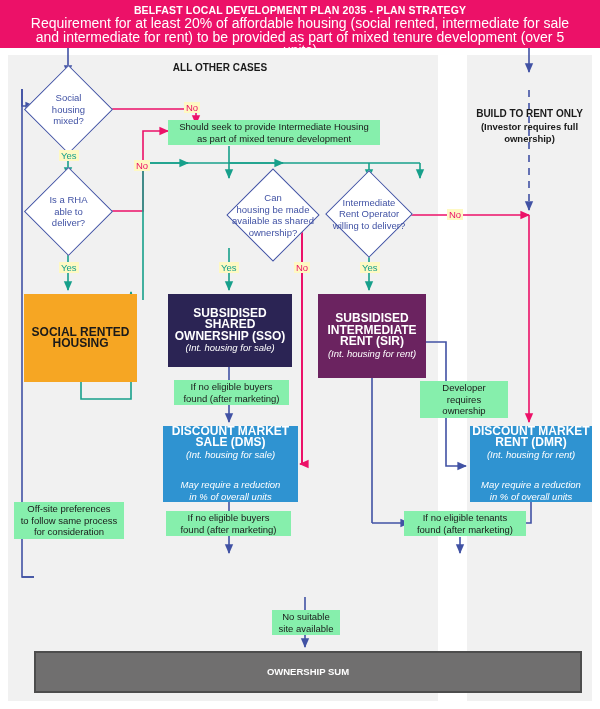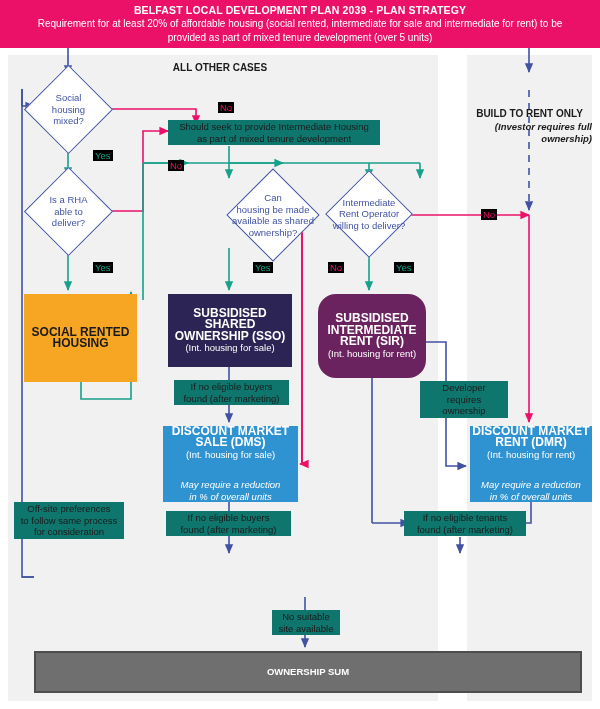--- a/index.html
+++ b/index.html
@@ -3,88 +3,88 @@
 <meta charset="utf-8">
 <style>
   html,body{margin:0;padding:0;background:#ffffff;}
   body{font-family:"Liberation Sans",sans-serif;}
   #stage{position:relative;width:600px;height:709px;overflow:hidden;background:#ffffff;}
 
   
   .header{position:absolute;left:0;top:0;width:600px;height:48px;background:#ec1168;
           color:#ffffff;text-align:center;box-sizing:border-box;padding-top:4px;}
   .header .t1{font-size:10.5px;font-weight:bold;letter-spacing:.15px;line-height:13px;}
-  .header .t2{font-size:10px;line-height:13.5px;padding:0 28px;}
+  .header .t2{font-size:14px;line-height:13.5px;padding:0 28px;}
 
   
   .panel{position:absolute;background:#f1f1f1;}
   #panel-left{left:8px;top:55px;width:430px;height:646px;}
   #panel-right{left:467px;top:55px;width:125px;height:646px;}
 
   .panel-title{position:absolute;text-align:center;font-weight:bold;font-size:10px;color:#1a1a1a;}
   #title-other{left:110px;top:62px;width:220px;}
   #title-btr{left:467px;top:61px;width:125px;line-height:12.5px;margin-top:47px;}
-  #title-btr .sub{font-style:italic;font-weight:bold;font-size:9.5px;text-align:right;}
+  #title-btr .sub{font-weight:bold;font-size:9.5px;}
 
   
   .diamond{position:absolute;}
   .diamond .shape{position:absolute;left:0;top:0;width:100%;height:100%;
       background:#ffffff;border:1.4px solid #4152a4;
       transform:rotate(45deg);box-sizing:border-box;}
   .diamond .lbl{position:absolute;left:0;top:0;width:100%;height:100%;
       display:flex;align-items:center;justify-content:center;
       color:#4152a4;font-size:9.5px;line-height:11.5px;text-align:center;
       white-space:pre-line;}
 
   
   #d-social{left:37px;top:78px;width:63px;height:63px;}
   #d-rha{left:37px;top:180px;width:63px;height:63px;}
   #d-shared{left:196px;top:182px;width:66px;height:66px;margin-left:44px;}
   #d-iro{left:338px;top:183px;width:62px;height:62px;}
 
   
-  .chip{position:absolute;background:#0f766e;color:#1a1a1a;font-size:9.5px;
+  .chip{position:absolute;background:#86efac;color:#1a1a1a;font-size:9.5px;
         line-height:11.5px;text-align:center;box-sizing:border-box;padding:1px 3px;}
 
-  .yn{position:absolute;background:#000000;font-size:9.5px;line-height:11px;
-      padding:0 2px;text-align:center;margin-left:34px;}
+  .yn{position:absolute;background:#fef9c3;font-size:9.5px;line-height:11px;
+      padding:0 2px;text-align:center;}
   .yn.yes{color:#17a08b;}
   .yn.no{color:#ec1168;}
 
   
   .box{position:absolute;box-sizing:border-box;display:flex;flex-direction:column;
        align-items:center;justify-content:center;text-align:center;color:#ffffff;}
   .box .b1{font-weight:bold;font-size:12px;line-height:11.5px;}
-  .box .b2{font-size:9.5px;line-height:11.5px;}
+  .box .b2{font-style:italic;font-size:9.5px;line-height:11.5px;}
   .box .b3{font-style:italic;font-size:9.5px;line-height:11.5px;margin-top:19px;}
 
   #box-srh{left:24px;top:294px;width:113px;height:88px;background:#f6a623;}
   #box-srh .b1{color:#1a1a1a;}
   #box-sso{left:168px;top:294px;width:124px;height:73px;background:#2b2454;}
-  #box-sir{left:318px;top:294px;width:108px;height:84px;background:#6b2360;border-radius:18px;}
+  #box-sir{left:318px;top:294px;width:108px;height:84px;background:#6b2360;}
   #box-dms{left:163px;top:426px;width:135px;height:76px;background:#2f93d1;}
   #box-dmr{left:470px;top:426px;width:122px;height:76px;background:#2f93d1;}
 
   #box-offsite{left:34px;top:557px;width:548px;height:40px;background:#c6c6c6;
                border:2.5px solid #9f9f9f;color:#1a1a1a;}
   #box-offsite .b1{font-weight:bold;font-size:9.5px;color:#1a1a1a;}
   #box-commuted{left:34px;top:651px;width:548px;height:42px;background:#706f6f;
                 border:2.5px solid #4d4d4d;color:#ffffff;}
   #box-commuted .b1{font-weight:bold;font-size:9.5px;color:#ffffff;}
 
   
   #wires{position:absolute;left:0;top:0;width:600px;height:709px;pointer-events:none;}
 </style>
 </head>
 <body>
 
 <div id="stage">
 
   <div class="header">
-    <div class="t1">BELFAST LOCAL DEVELOPMENT PLAN 2039 - PLAN STRATEGY</div>
+    <div class="t1">BELFAST LOCAL DEVELOPMENT PLAN 2035 - PLAN STRATEGY</div>
     <div class="t2">Requirement for at least 20% of affordable housing (social rented, intermediate for sale and intermediate for rent) to be provided as part of mixed tenure development (over 5 units)</div>
   </div>
 
   <div class="panel" id="panel-left"></div>
   <div class="panel" id="panel-right"></div>
 
   <svg id="wires" viewBox="0 0 600 709">
     <defs>
       <marker id="ap" markerWidth="7" markerHeight="7" refX="5.4" refY="3" orient="auto">
         <path d="M0,0.4 L6,3 L0,5.6 z" fill="#ec1168"></path>

